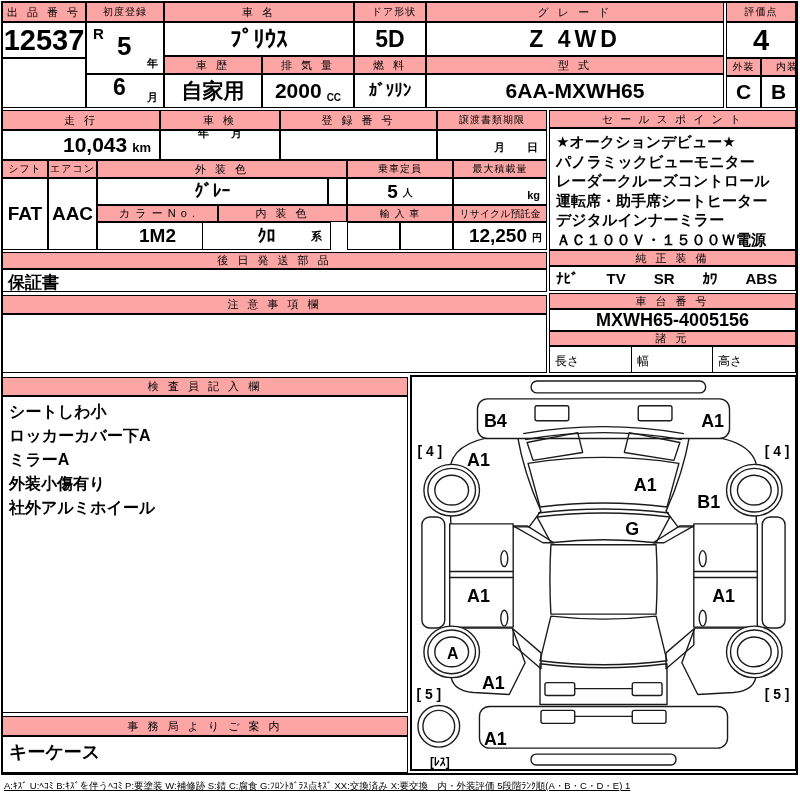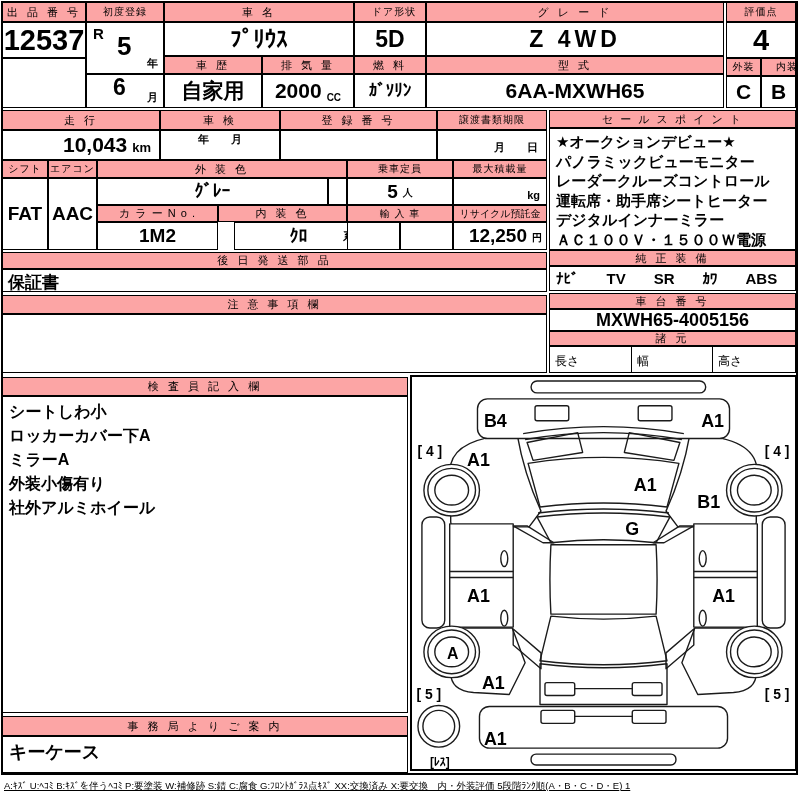--- a/index.html
+++ b/index.html
@@ -78,21 +78,21 @@
 <div class="cell val big22" style="left:726px;top:76px;width:35px;height:32px;">C</div>
 <div class="cell val big22" style="left:761px;top:76px;width:35px;height:32px;">B</div>
 
 <div class="cell hdr" style="left:2px;top:110px;width:158px;height:20px;">走 行</div>
 <div class="cell val" style="left:2px;top:130px;width:158px;height:30px;justify-content:flex-end;padding-right:8px;">
   <span class="big22">10,043</span>
   <span class="unit" style="font-size:13px;">km</span>
 </div>
 
 <div class="cell hdr" style="left:160px;top:110px;width:120px;height:20px;">車 検</div>
-<div class="cell val smalltxt" style="left:160px;top:130px;width:120px;height:30px;align-items:flex-end;padding-bottom:12px;">年　　月</div>
+<div class="cell val smalltxt" style="left:160px;top:130px;width:120px;height:30px;align-items:flex-end;padding-bottom:18px;">年　　月</div>
 
 <div class="cell hdr" style="left:280px;top:110px;width:157px;height:20px;">登 録 番 号</div>
 <div class="cell val" style="left:280px;top:130px;width:157px;height:30px;"></div>
 
 <div class="cell hdr sm" style="left:437px;top:110px;width:110px;height:20px;">譲渡書類期限</div>
 <div class="cell val smalltxt" style="left:437px;top:130px;width:110px;height:30px;align-items:flex-end;justify-content:flex-end;padding:0 8px 4px 0;">月　　日</div>
 
 <div class="cell hdr sm" style="left:2px;top:160px;width:46px;height:18px;">シフト</div>
 <div class="cell hdr sm" style="left:48px;top:160px;width:49px;height:18px;">エアコン</div>
 <div class="cell val big20" style="left:2px;top:178px;width:46px;height:72px;">FAT</div>
@@ -108,21 +108,21 @@
   <span class="unit">人</span>
 </div>
 
 <div class="cell hdr sm" style="left:453px;top:160px;width:94px;height:18px;">最大積載量</div>
 <div class="cell val" style="left:453px;top:178px;width:94px;height:27px;justify-content:flex-end;padding-right:6px;font-size:11px;align-items:flex-end;padding-bottom:3px;">kg</div>
 
 <div class="cell hdr" style="left:97px;top:205px;width:121px;height:17px;letter-spacing:1px;">カ ラ ー N o .</div>
 <div class="cell val big20" style="left:97px;top:222px;width:121px;height:28px;">1M2</div>
 
 <div class="cell hdr" style="left:218px;top:205px;width:129px;height:17px;">内 装 色</div>
-<div class="cell val" style="left:234px;top:222px;width:129px;height:28px;font-size:18px;">
+<div class="cell val" style="left:202px;top:222px;width:129px;height:28px;font-size:18px;">
   <span>ｸﾛ</span>
   <span class="abs smalltxt" style="right:8px;bottom:5px;">系</span>
 </div>
 
 <div class="cell hdr sm" style="left:347px;top:205px;width:106px;height:17px;">輸 入 車</div>
 <div class="cell" style="left:347px;top:222px;width:53px;height:28px;"></div>
 <div class="cell" style="left:400px;top:222px;width:53px;height:28px;"></div>
 
 <div class="cell hdr sm" style="left:453px;top:205px;width:94px;height:17px;letter-spacing:0;">リサイクル預託金</div>
 <div class="cell val" style="left:453px;top:222px;width:94px;height:28px;justify-content:flex-end;padding-right:4px;">

